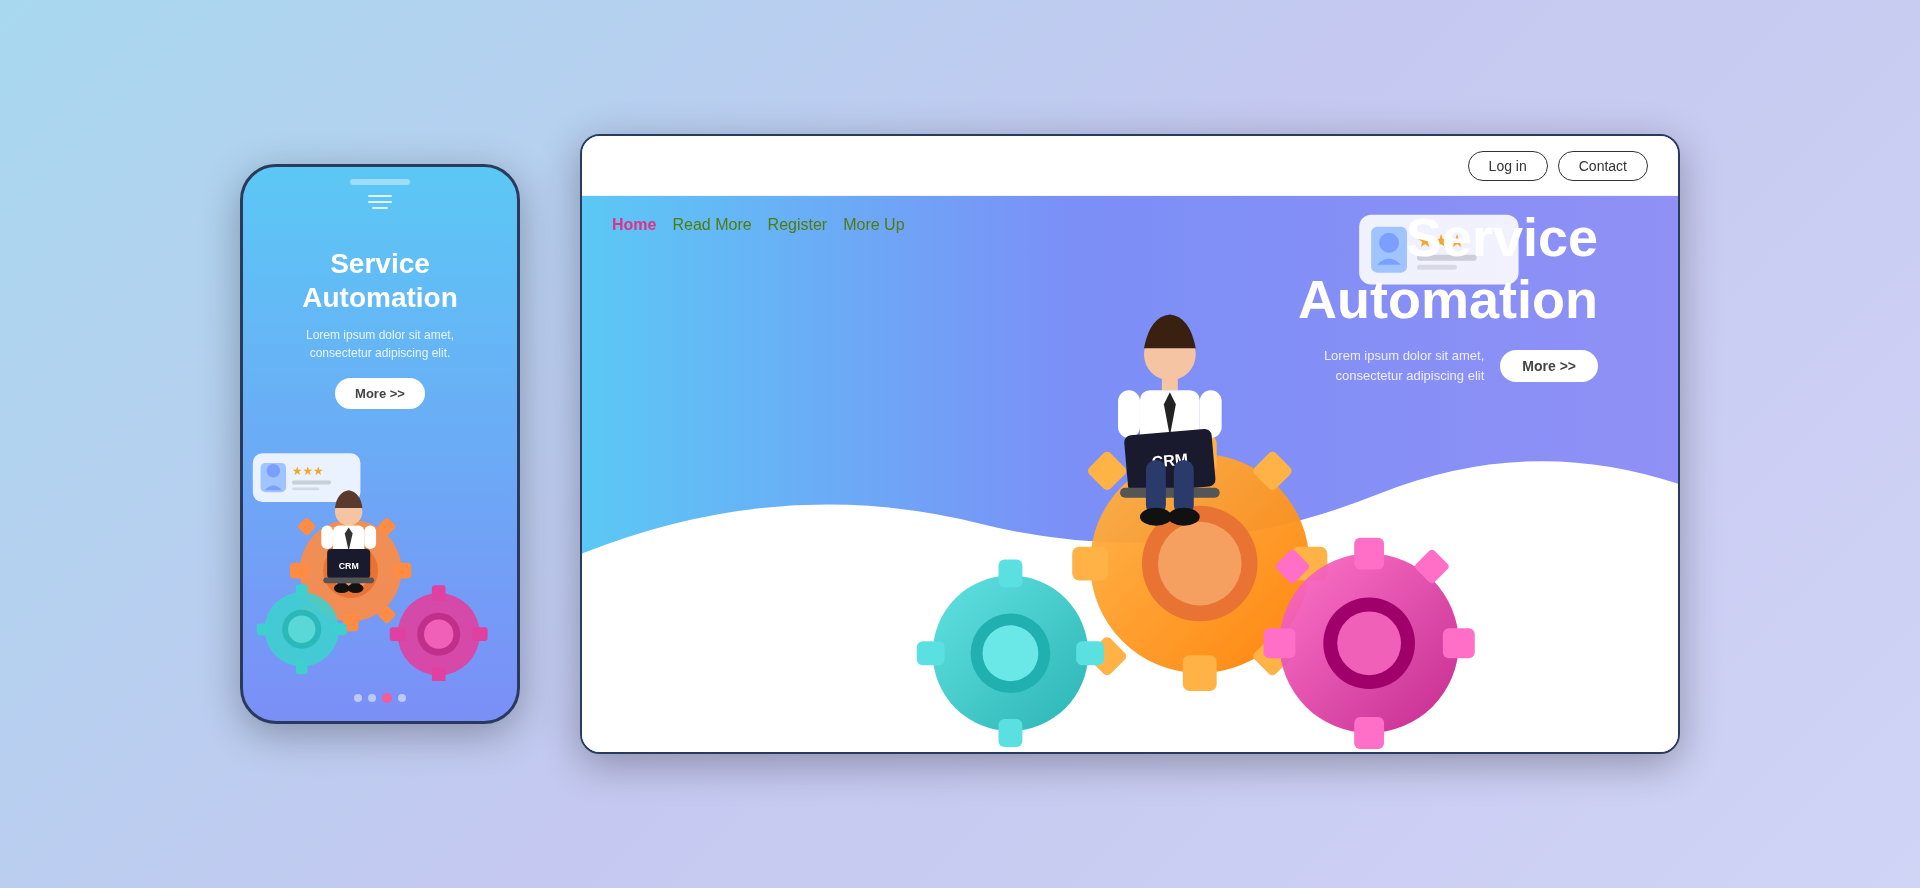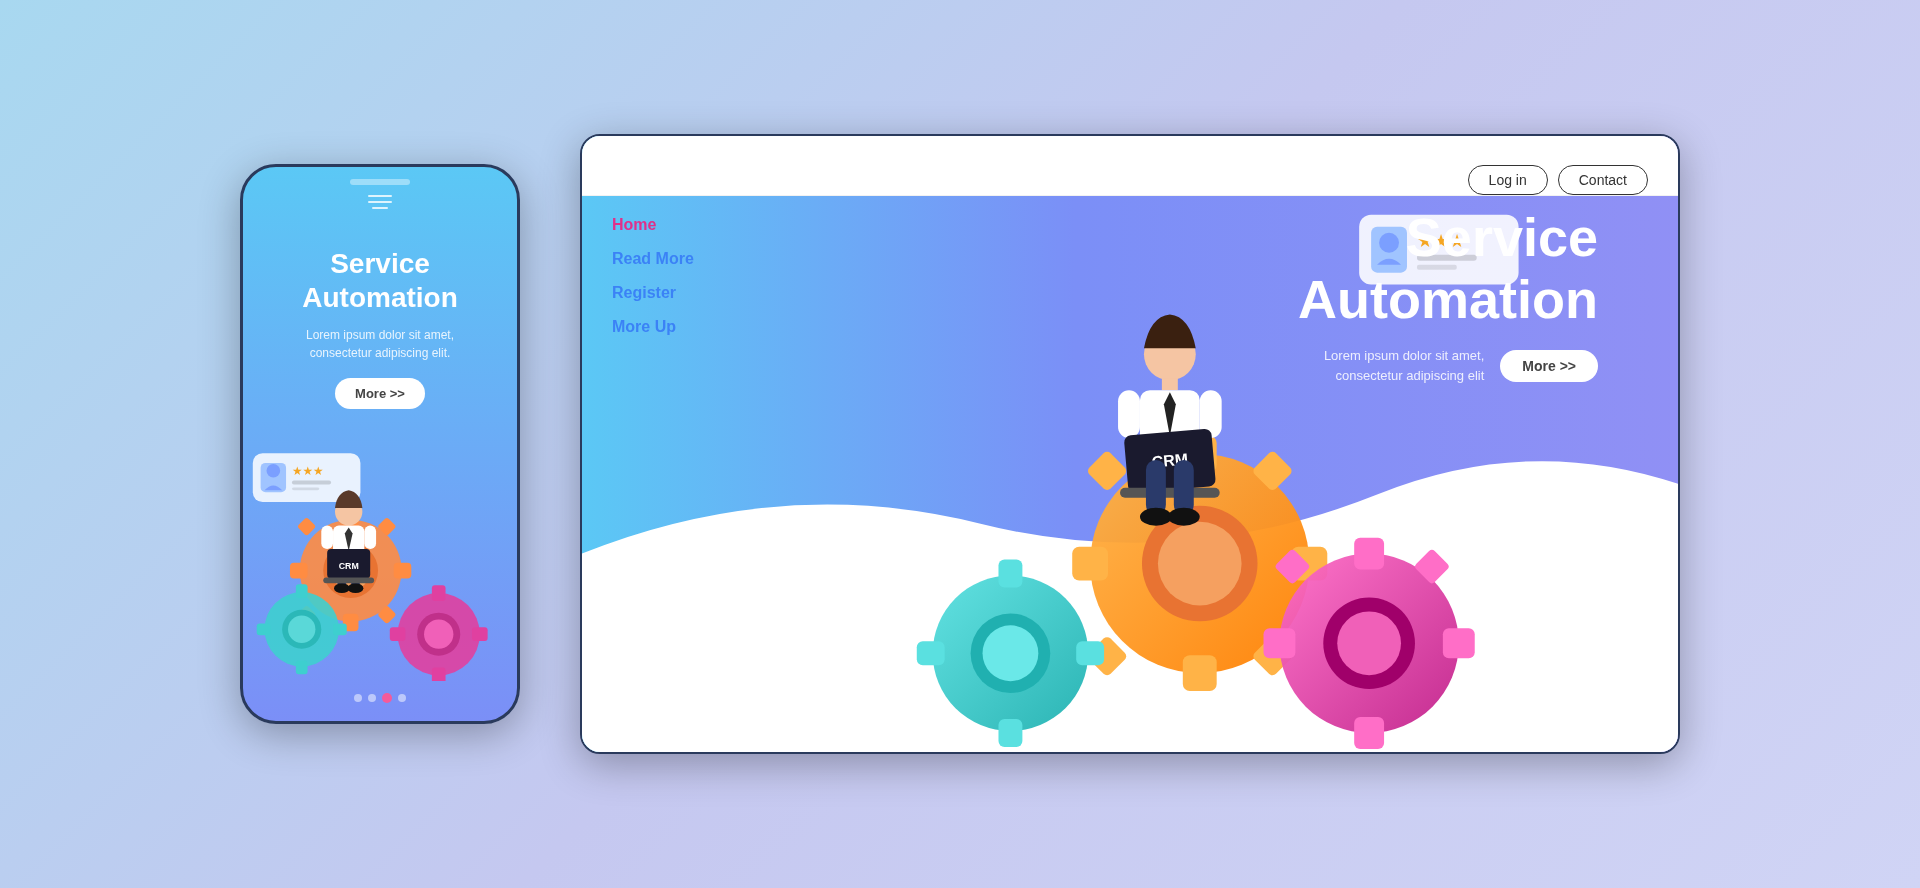--- a/index.html
+++ b/index.html
@@ -136,45 +136,44 @@
       box-shadow: 0 10px 40px rgba(0,0,0,0.3);
     }
     .desktop-header {
       position: absolute;
       top: 0;
       left: 0;
       right: 0;
       height: 60px;
       background: white;
       display: flex;
-      align-items: flex-end;
+      align-items: center;
       padding: 0 30px;
       z-index: 10;
       border-bottom: 1px solid rgba(0,0,0,0.05);
     }
     .desktop-nav {
       display: flex;
-      flex-direction: column;
+      flex-direction: row;
       gap: 16px;
       position: absolute;
       top: 80px;
       left: 30px;
       z-index: 10;
     }
     .nav-item {
       font-size: 16px;
       cursor: pointer;
     }
     .nav-item.active {
       color: #e0308a;
       font-weight: 600;
     }
     .nav-item.normal {
-      color: #3b82f6;
-      font-weight: bold;
+      color: #4d7c0f;
     }
 
     .desktop-header-right {
       margin-left: auto;
       display: flex;
       gap: 10px;
       align-items: center;
     }
     .header-btn {
       background: white;

